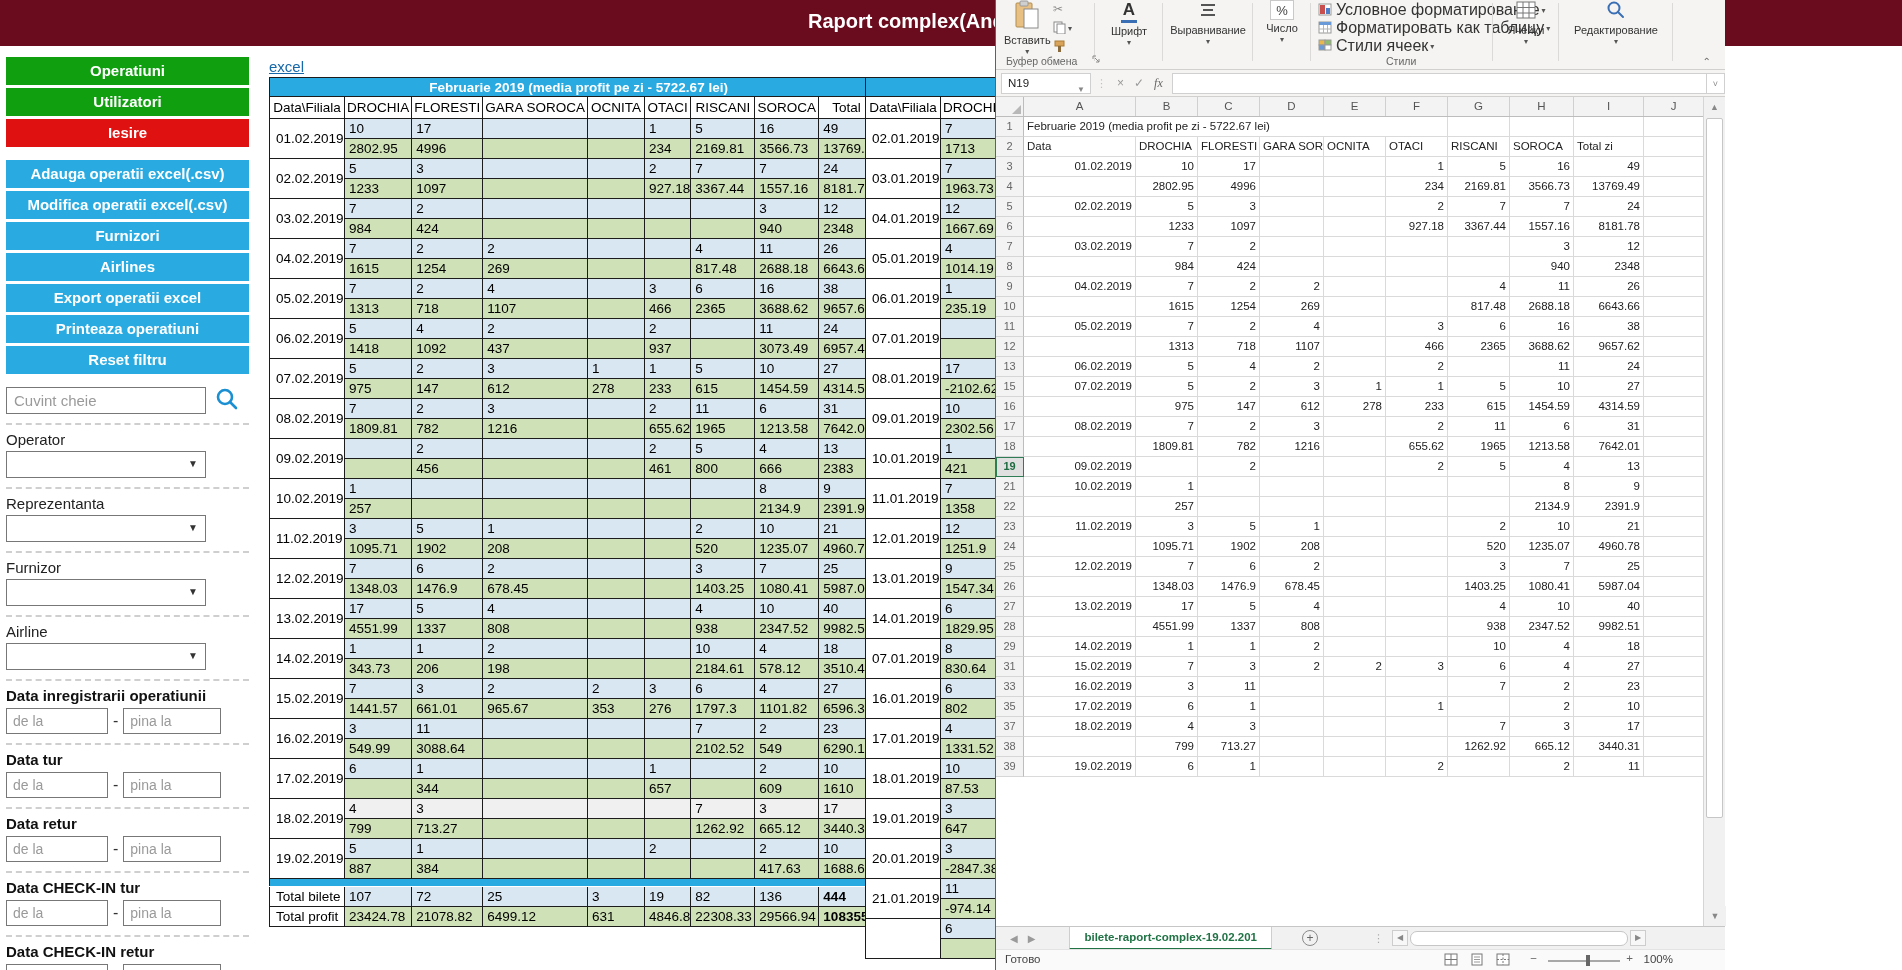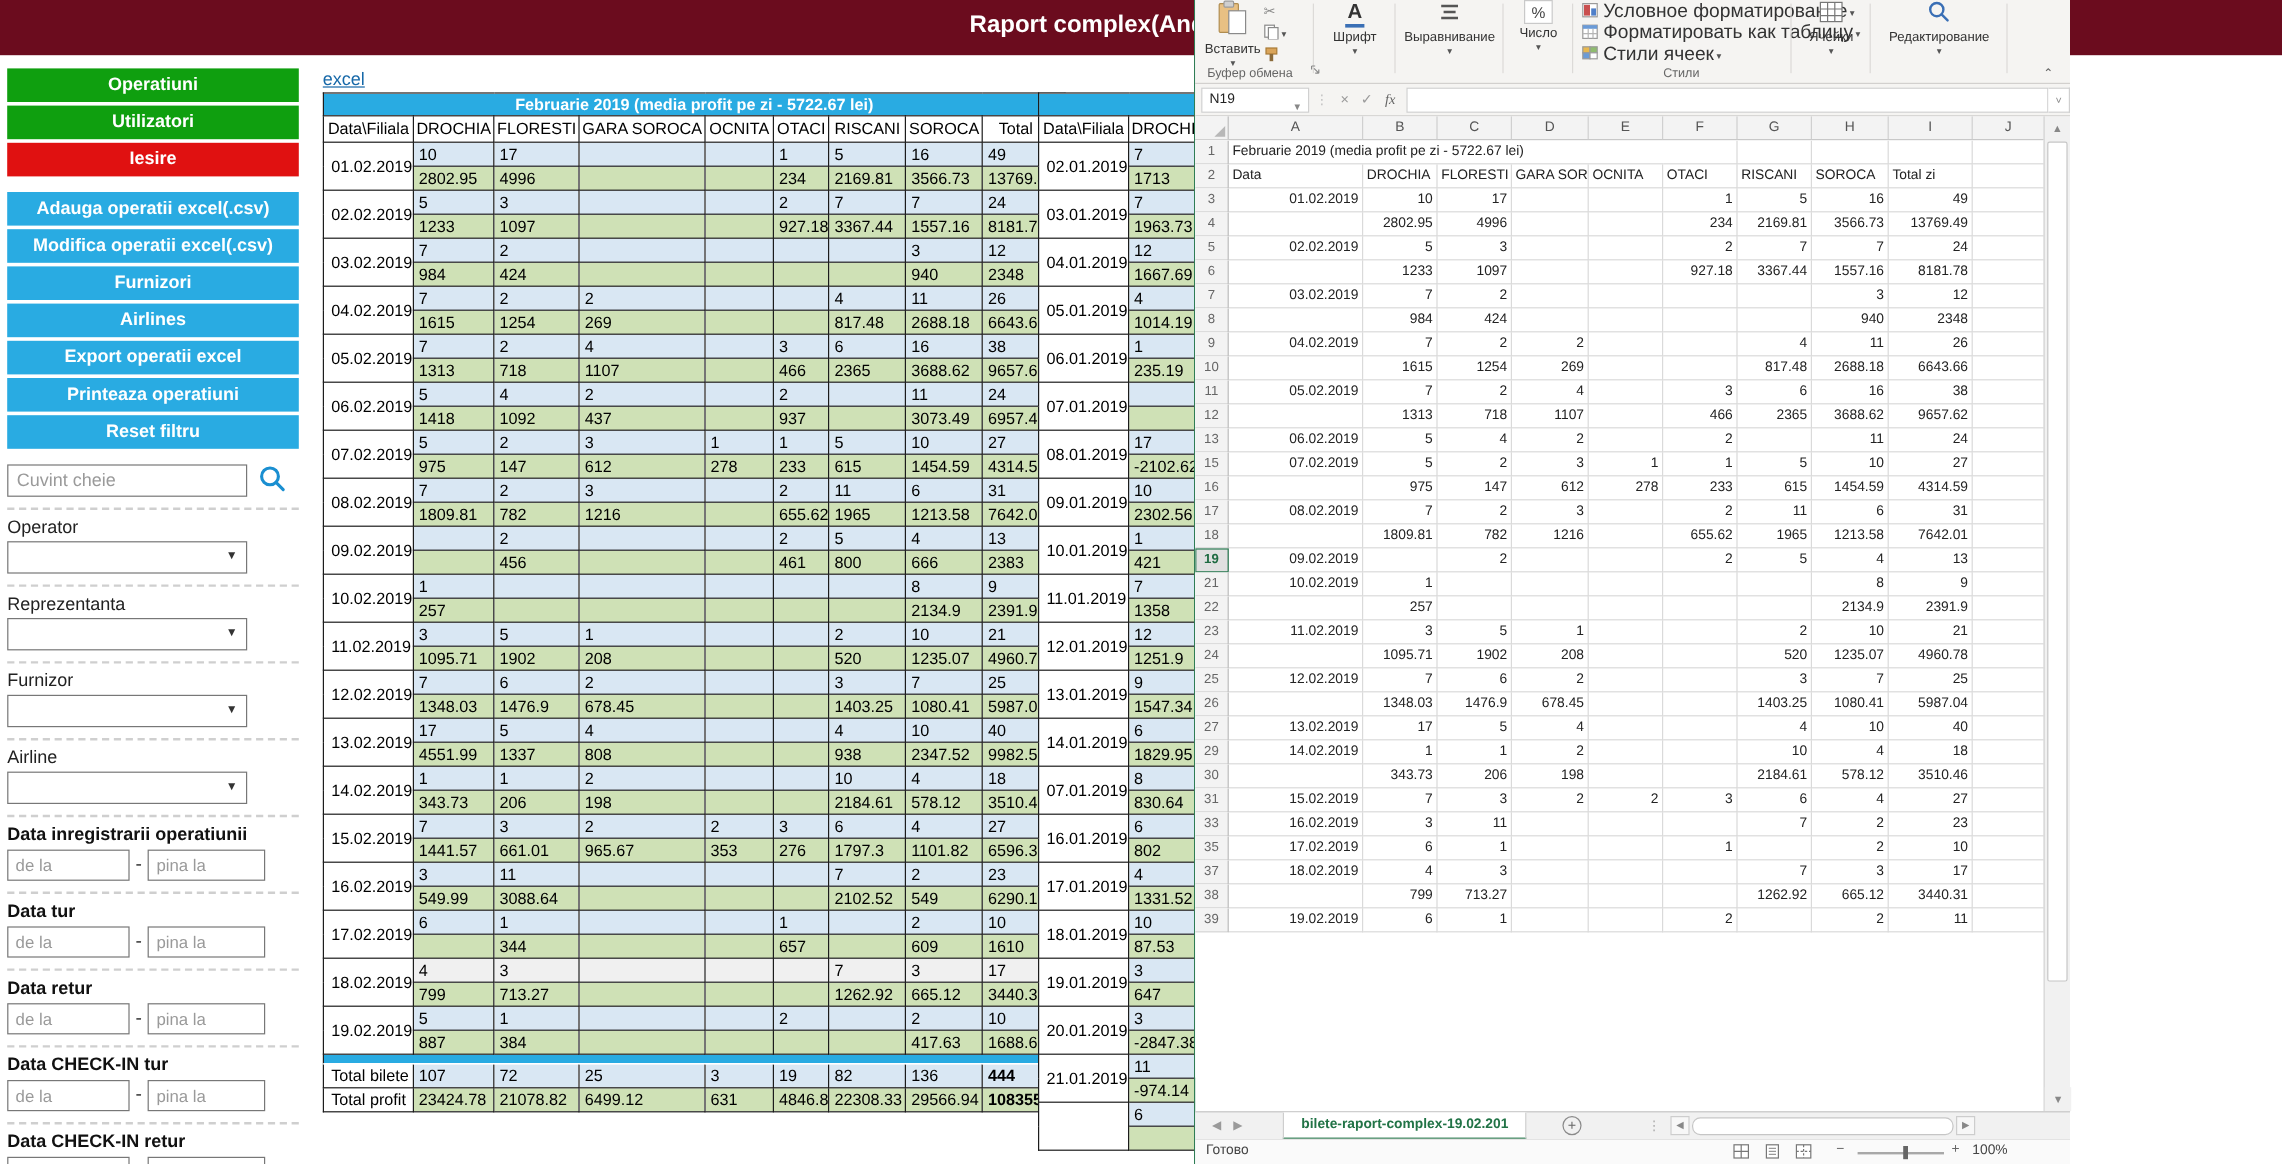--- a/index.html
+++ b/index.html
@@ -1340,43 +1340,43 @@
           <div class="xcell num" style="width: 62px;">5</div>
           <div class="xcell num" style="width: 64px;">4</div>
           <div class="xcell num" style="width: 62px;"></div>
           <div class="xcell num" style="width: 62px;"></div>
           <div class="xcell num" style="width: 62px;">4</div>
           <div class="xcell num" style="width: 64px;">10</div>
           <div class="xcell num" style="width: 70px;">40</div>
           <div class="xcell num" style="width: 60px;"></div>
         </div>
         <div class="xrow">
+          <div class="rnum" style="width: 28px;">28</div>
+          <div class="xcell num" style="width: 112px;"></div>
+          <div class="xcell num" style="width: 62px;">4551.99</div>
+          <div class="xcell num" style="width: 62px;">1337</div>
+          <div class="xcell num" style="width: 64px;">808</div>
+          <div class="xcell num" style="width: 62px;"></div>
+          <div class="xcell num" style="width: 62px;"></div>
+          <div class="xcell num" style="width: 62px;">938</div>
+          <div class="xcell num" style="width: 64px;">2347.52</div>
+          <div class="xcell num" style="width: 70px;">9982.51</div>
+          <div class="xcell num" style="width: 60px;"></div>
+        </div>
+        <div class="xrow">
           <div class="rnum" style="width: 28px;">29</div>
           <div class="xcell num" style="width: 112px;">14.02.2019</div>
           <div class="xcell num" style="width: 62px;">1</div>
           <div class="xcell num" style="width: 62px;">1</div>
           <div class="xcell num" style="width: 64px;">2</div>
           <div class="xcell num" style="width: 62px;"></div>
           <div class="xcell num" style="width: 62px;"></div>
           <div class="xcell num" style="width: 62px;">10</div>
           <div class="xcell num" style="width: 64px;">4</div>
           <div class="xcell num" style="width: 70px;">18</div>
-          <div class="xcell num" style="width: 60px;"></div>
-        </div>
-        <div class="xrow">
-          <div class="rnum" style="width: 28px;">30</div>
-          <div class="xcell num" style="width: 112px;"></div>
-          <div class="xcell num" style="width: 62px;">343.73</div>
-          <div class="xcell num" style="width: 62px;">206</div>
-          <div class="xcell num" style="width: 64px;">198</div>
-          <div class="xcell num" style="width: 62px;"></div>
-          <div class="xcell num" style="width: 62px;"></div>
-          <div class="xcell num" style="width: 62px;">2184.61</div>
-          <div class="xcell num" style="width: 64px;">578.12</div>
-          <div class="xcell num" style="width: 70px;">3510.46</div>
           <div class="xcell num" style="width: 60px;"></div>
         </div>
         <div class="xrow">
           <div class="rnum" style="width: 28px;">31</div>
           <div class="xcell num" style="width: 112px;">15.02.2019</div>
           <div class="xcell num" style="width: 62px;">7</div>
           <div class="xcell num" style="width: 62px;">3</div>
           <div class="xcell num" style="width: 64px;">2</div>
           <div class="xcell num" style="width: 62px;">2</div>
           <div class="xcell num" style="width: 62px;">3</div>

